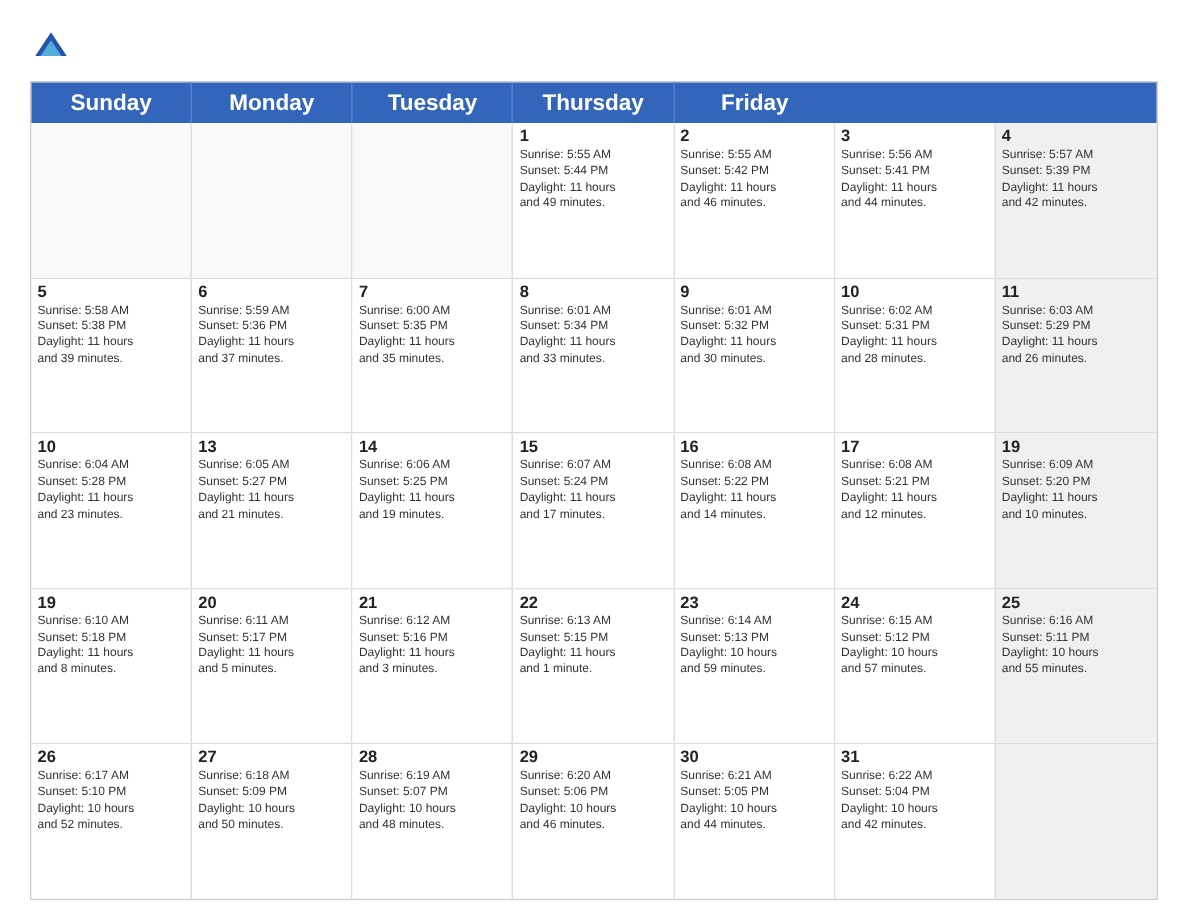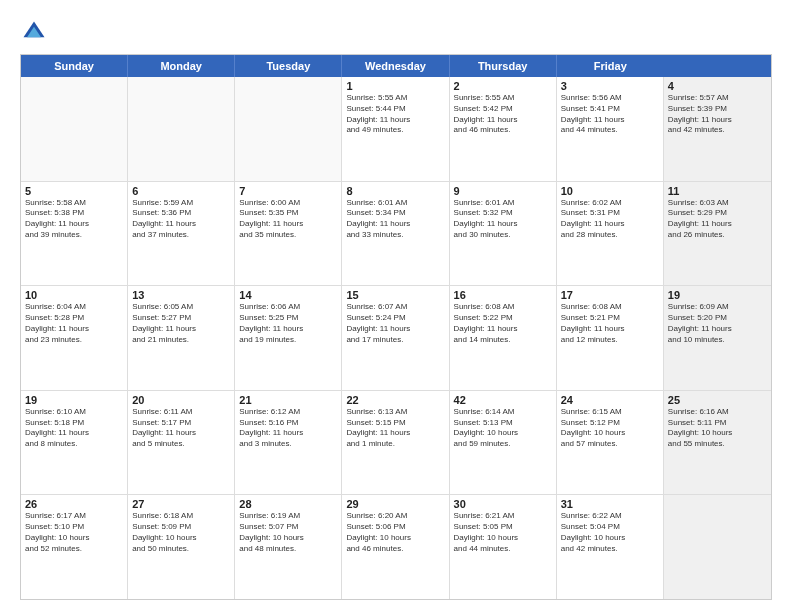--- a/index.html
+++ b/index.html
@@ -67,21 +67,21 @@
       flex-direction: column;
       border: 1px solid #ccc;
     }
     .cal-header {
       display: grid;
       grid-template-columns: repeat(7, 1fr);
       background: #3366bb;
     }
     .cal-header-cell {
       color: #fff;
-      font-size: 11px;
+      font-size: 15px;
       font-weight: bold;
       text-align: center;
       padding: 5px 2px;
       border-right: 1px solid #5580cc;
     }
     .cal-header-cell:last-child { border-right: none; }
     .cal-body {
       flex: 1;
       display: flex;
       flex-direction: column;
@@ -136,21 +136,20 @@
       <div class="month-title"></div>
       <div class="location-title"></div>
     </div>
   </div>
 
   <div class="calendar">
     <div class="cal-header">
     <div class="cal-header-cell">Sunday</div>
         <div class="cal-header-cell">Monday</div>
         <div class="cal-header-cell">Tuesday</div>
-        <div class="cal-header-cell">Wednesday</div>
         <div class="cal-header-cell">Thursday</div>
         <div class="cal-header-cell">Friday</div>
       </div>
     <div class="cal-body">
     <div class="cal-row">
           <div class="cal-cell empty"></div>
           <div class="cal-cell empty"></div>
           <div class="cal-cell empty"></div>
           <div class="cal-cell">
             <div class="day-num">1</div>
@@ -306,21 +305,21 @@
 and 3 minutes.</div>
           </div>
           <div class="cal-cell">
             <div class="day-num">22</div>
             <div class="cell-text" style="white-space: pre-line;">Sunrise: 6:13 AM
 Sunset: 5:15 PM
 Daylight: 11 hours
 and 1 minute.</div>
           </div>
           <div class="cal-cell">
-            <div class="day-num">42</div>
+            <div class="day-num">23</div>
             <div class="cell-text" style="white-space: pre-line;">Sunrise: 6:14 AM
 Sunset: 5:13 PM
 Daylight: 10 hours
 and 59 minutes.</div>
           </div>
           <div class="cal-cell">
             <div class="day-num">24</div>
             <div class="cell-text" style="white-space: pre-line;">Sunrise: 6:15 AM
 Sunset: 5:12 PM
 Daylight: 10 hours

